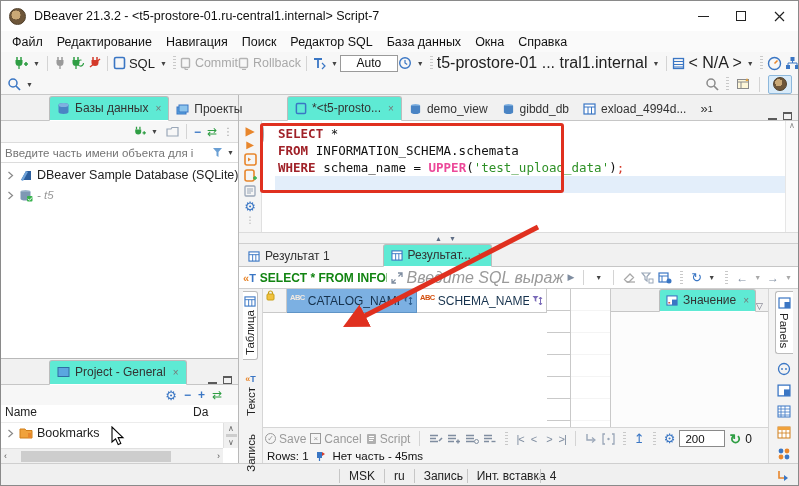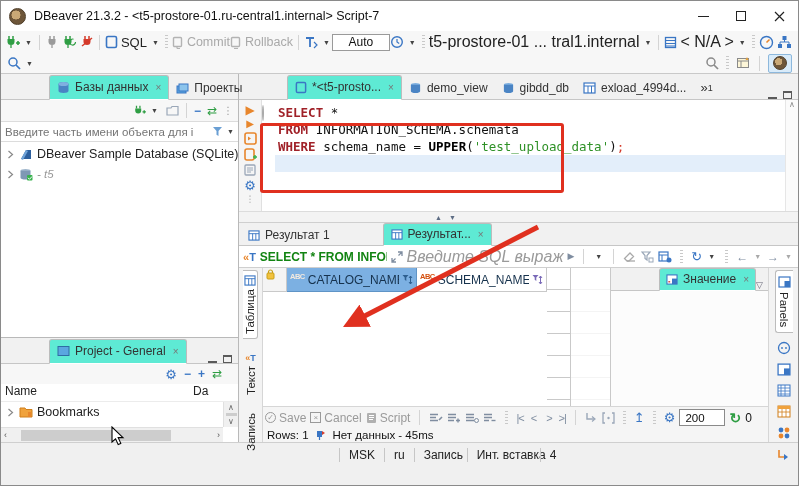--- a/index.html
+++ b/index.html
@@ -12,21 +12,21 @@
   .app-logo { width:17px; height:17px; border-radius:50%; background:radial-gradient(circle at 40% 40%, #c9a876 0 35%, #6e5639 36% 100%); border:1px solid #4e3d28; margin-right:8px; flex:none; }
   .title-text { font-size:12.5px; color:#111; white-space:nowrap; }
   .win-controls { margin-left:auto; display:flex; height:30px; }
   .win-btn { width:38px; height:30px; display:flex; align-items:center; justify-content:center; }
 
   
   .menubar { height:21px; background:#fafafa; display:flex; align-items:center; padding-left:4px; }
   .menu-item { padding:2px 7px; font-size:12.5px; color:#111; white-space:nowrap; }
 
   
-  .toolbar { height:22px; background:#f7f7f7; display:flex; align-items:center; padding:0 4px; }
+  .toolbar { height:22px; background:#f7f7f7; display:flex; align-items:center; padding:0 12px; }
   .toolbar2 { height:21px; background:#f7f7f7; display:flex; align-items:center; padding:0 6px; border-bottom:1px solid #c9c9c9; }
   .tb-sep { width:1px; height:15px; background:#d4d4d4; margin:0 5px; flex:none; }
   .tb-dots { width:3px; height:14px; margin:0 4px; background:repeating-linear-gradient(to bottom,#c9c9c9 0 1px,transparent 1px 3px); flex:none; }
   .tb-group { display:flex; align-items:center; gap:3px; white-space:nowrap; }
   .dd { font-size:7px; color:#444; margin:0 2px; }
   .dim { color:#a9a9a9; }
   .lbl { font-size:16px; }
   .combo { background:#fff; border:1px solid #9a9a9a; height:17px; min-width:58px; display:flex; align-items:center; justify-content:center; padding:0 8px; font-size:12px; color:#111; }
   .avatar-box { width:24px; height:19px; background:#d9ebf9; border:1px solid #8db8dc; display:flex; align-items:center; justify-content:center; border-radius:2px; }
 
@@ -71,21 +71,21 @@
   .editor-tabs { height:26px; }
   .editor-body { height:111px; display:flex; position:relative; background:#fff; }
   .run-strip { width:23px; background:#f5f5f5; border-right:1px solid #e0e0e0; display:flex; flex-direction:column; align-items:center; padding-top:4px; gap:3px; }
   .gutter { width:13px; background:#fff; padding-top:6px; }
   .fold { width:9px; height:9px; border:1px solid #aaa; border-radius:50%; position:relative; margin:3px auto 0; background:#fff; }
   .fold::after { content:""; position:absolute; left:1px; right:1px; top:3px; height:1px; background:#888; }
   .code { flex:1; font-family:"DejaVu Sans Mono",monospace; font-size:12.5px; line-height:17px; padding-top:4px; min-width:0; }
   .code-line { height:17px; padding-left:3px; white-space:pre; }
   .code-line.current { background:#e3eefa; }
   .tok-kw { color:#a02128; font-weight:bold; }
-  .tok-fn { color:#000000; font-weight:bold; }
+  .tok-fn { color:#ec4899; font-weight:bold; }
   .tok-str { color:#2f9127; }
   .tok-delim { color:#d43a2a; }
   .tok-pl { color:#111; }
   .editor-scroll { width:13px; border-left:1px solid #e6e6e6; text-align:center; font-size:8px; color:#888; background:#fbfbfb; }
 
   .sash { height:12px; background:#f3f3f3; border-top:1px solid #dcdcdc; border-bottom:1px solid #cfcfcf; display:flex; align-items:center; gap:7px; padding-left:196px; font-size:7px; color:#5d6c84; }
 
   .result-tabs { height:23px; }
   .result-tabs .tab { padding:3px 7px 4px; }
 
@@ -159,20 +159,30 @@
           <span class="icon" style="width:10px;height:10px;border:1px solid #222;display:block"></span>
         </span>
       <span class="win-btn">
         <svg width="11" height="11" viewBox="0 0 11 11">
             <path d="M1 1 L10 10 M10 1 L1 10" stroke="#222" stroke-width="1.2"></path>
           </svg>
       </span>
     </div>
   </div>
 
+  <div class="menubar">
+    <span class="menu-item">Файл</span>
+    <span class="menu-item">Редактирование</span>
+    <span class="menu-item">Навигация</span>
+    <span class="menu-item">Поиск</span>
+    <span class="menu-item">Редактор SQL</span>
+    <span class="menu-item">База данных</span>
+    <span class="menu-item">Окна</span>
+    <span class="menu-item">Справка</span>
+  </div>
 
   <div class="toolbar">
     <span class="tb-group">
       <svg class="icon" width="15" height="14" viewBox="0 0 15 14">
           <path d="M4 1v3M8 1v3" stroke="#2f9e44" stroke-width="1.5"></path>
           <path d="M2.5 4h7v2.5a3.5 3.5 0 0 1-7 0z" fill="#2f9e44"></path>
           <path d="M6 10v3" stroke="#2f9e44" stroke-width="1.3"></path>
           <path d="M11 8h4M13 6v4" stroke="#2f9e44" stroke-width="1.6"></path>
         </svg>
       <span class="dd">▼</span>
@@ -727,21 +737,21 @@
           <span style="color:#111">0</span>
         </div>
 
         <div class="result-status">
           <span>Rows: 1</span>
           <svg class="icon" width="12" height="12" viewBox="0 0 12 12">
               <rect x="2" y="2" width="5" height="6" fill="#3a76c4"></rect>
               <path d="M7 2l3 2-3 2z" fill="#d43a2a"></path>
               <path d="M4.5 8v3" stroke="#3a76c4" stroke-width="1.2"></path>
             </svg>
-          <span>Нет данных - 45ms</span>
+          <span>Нет часть - 45ms</span>
         </div>
       </div>
     </div>
   </div>
 
   <div class="statusbar">
     <span style="width:338px"></span>
     <span class="sb-sep"></span>
     <span class="sb-item">MSK</span>
     <span class="sb-sep"></span>

